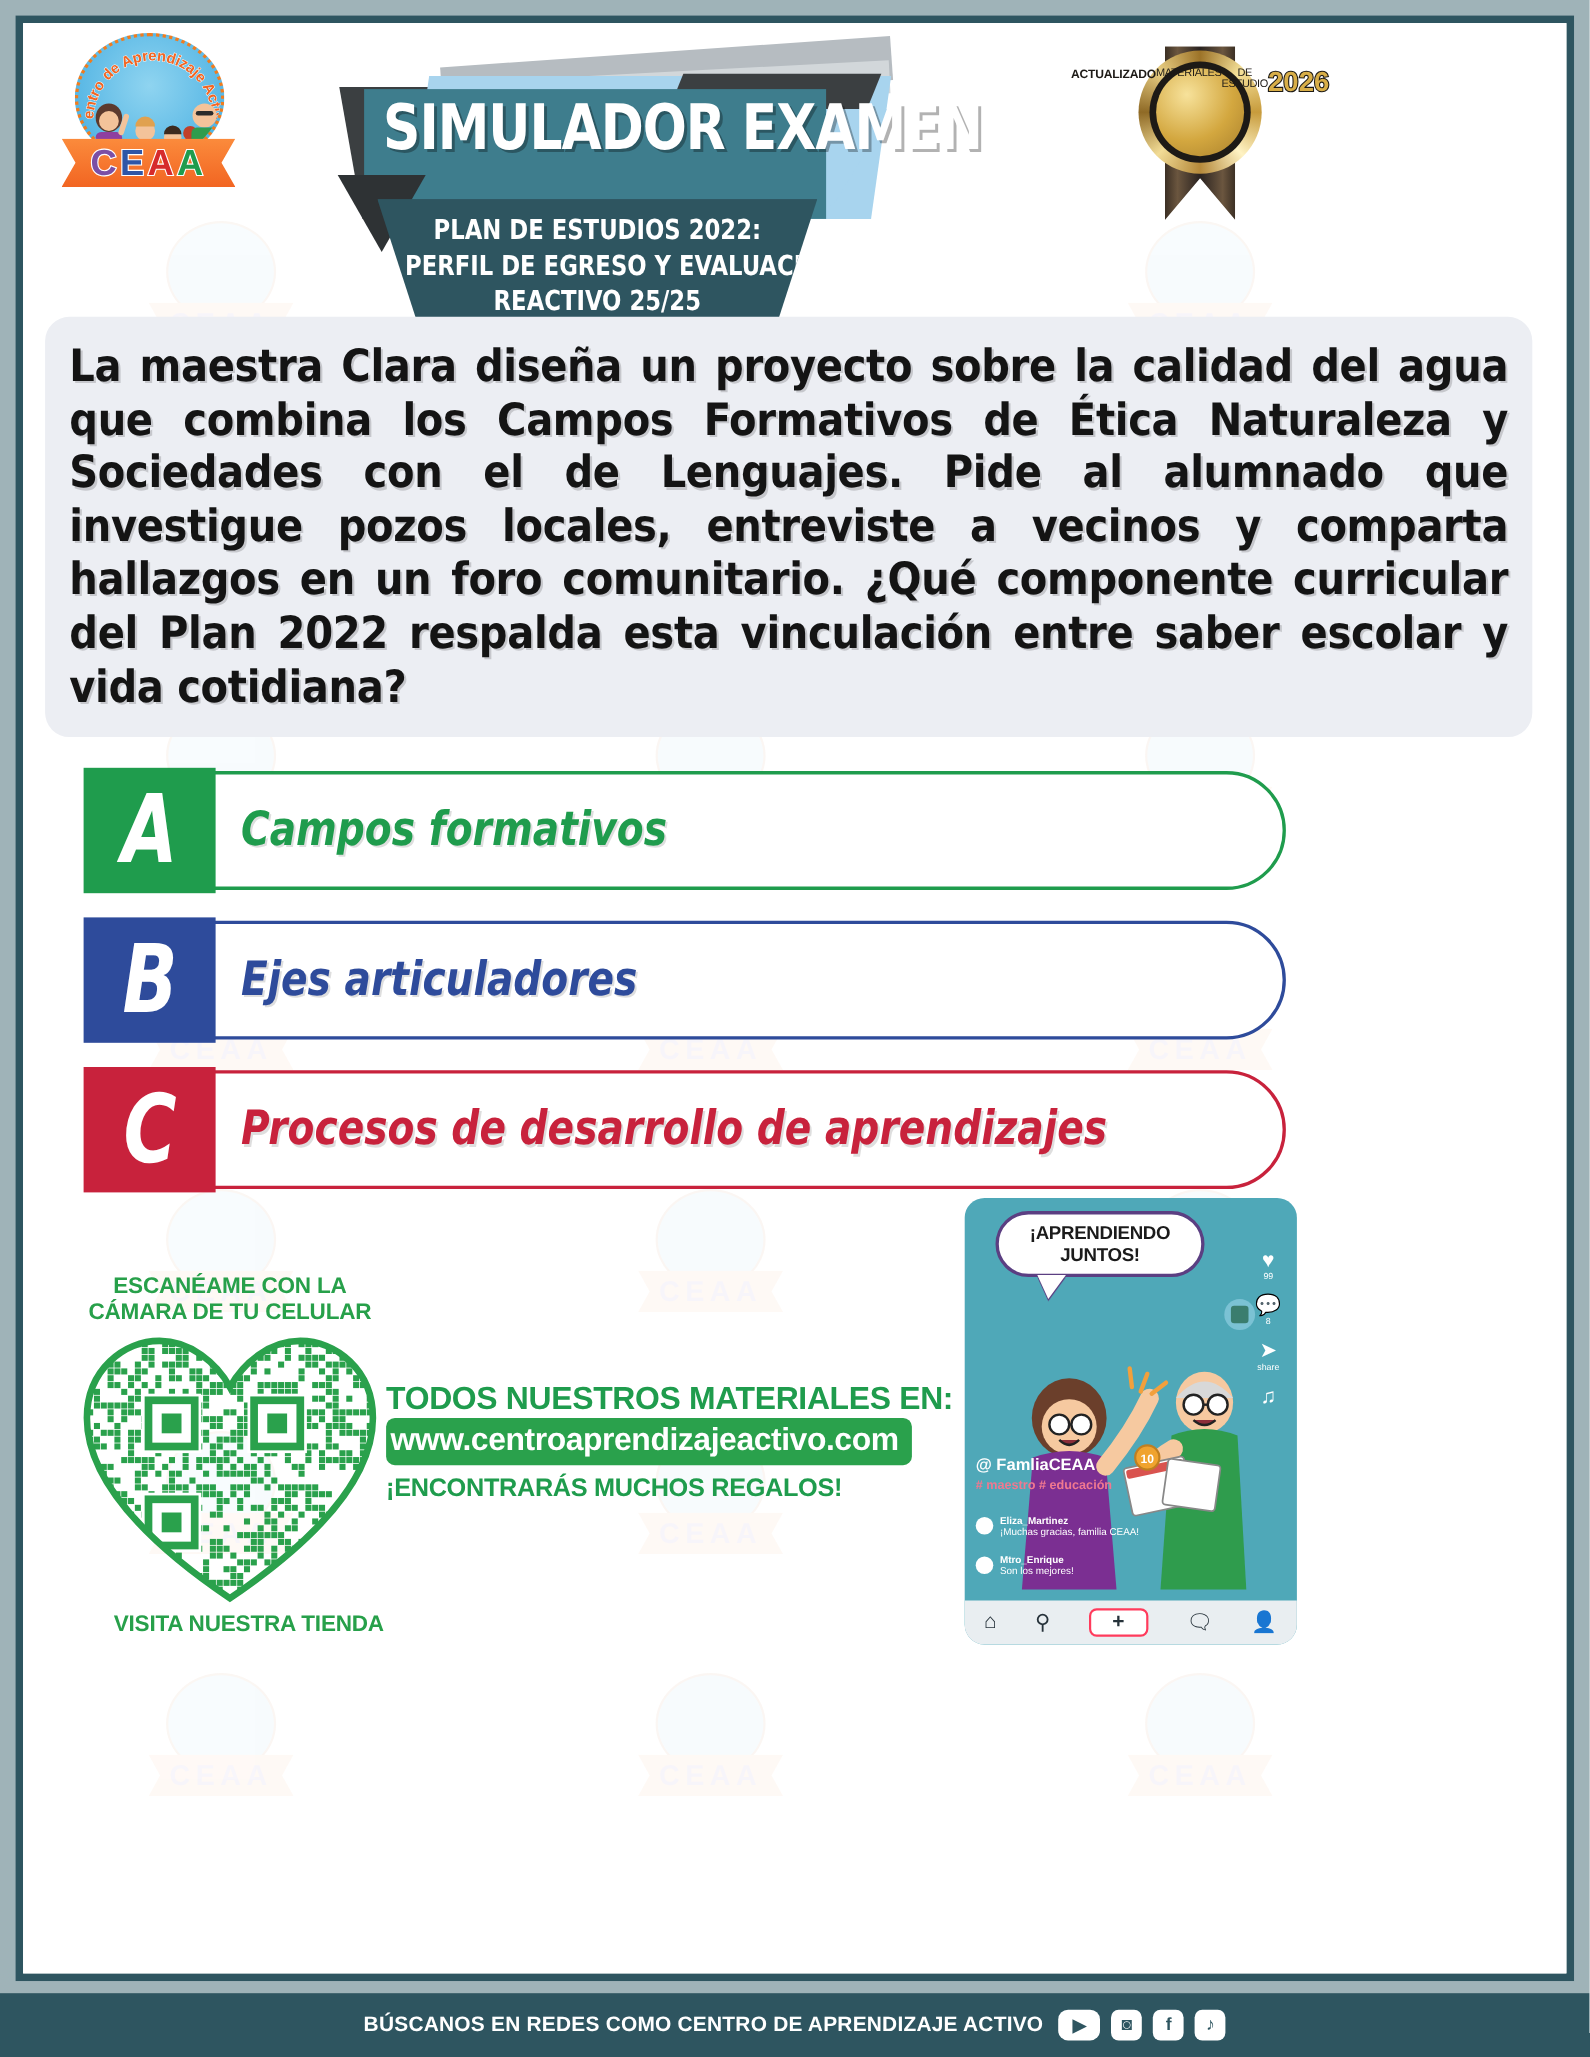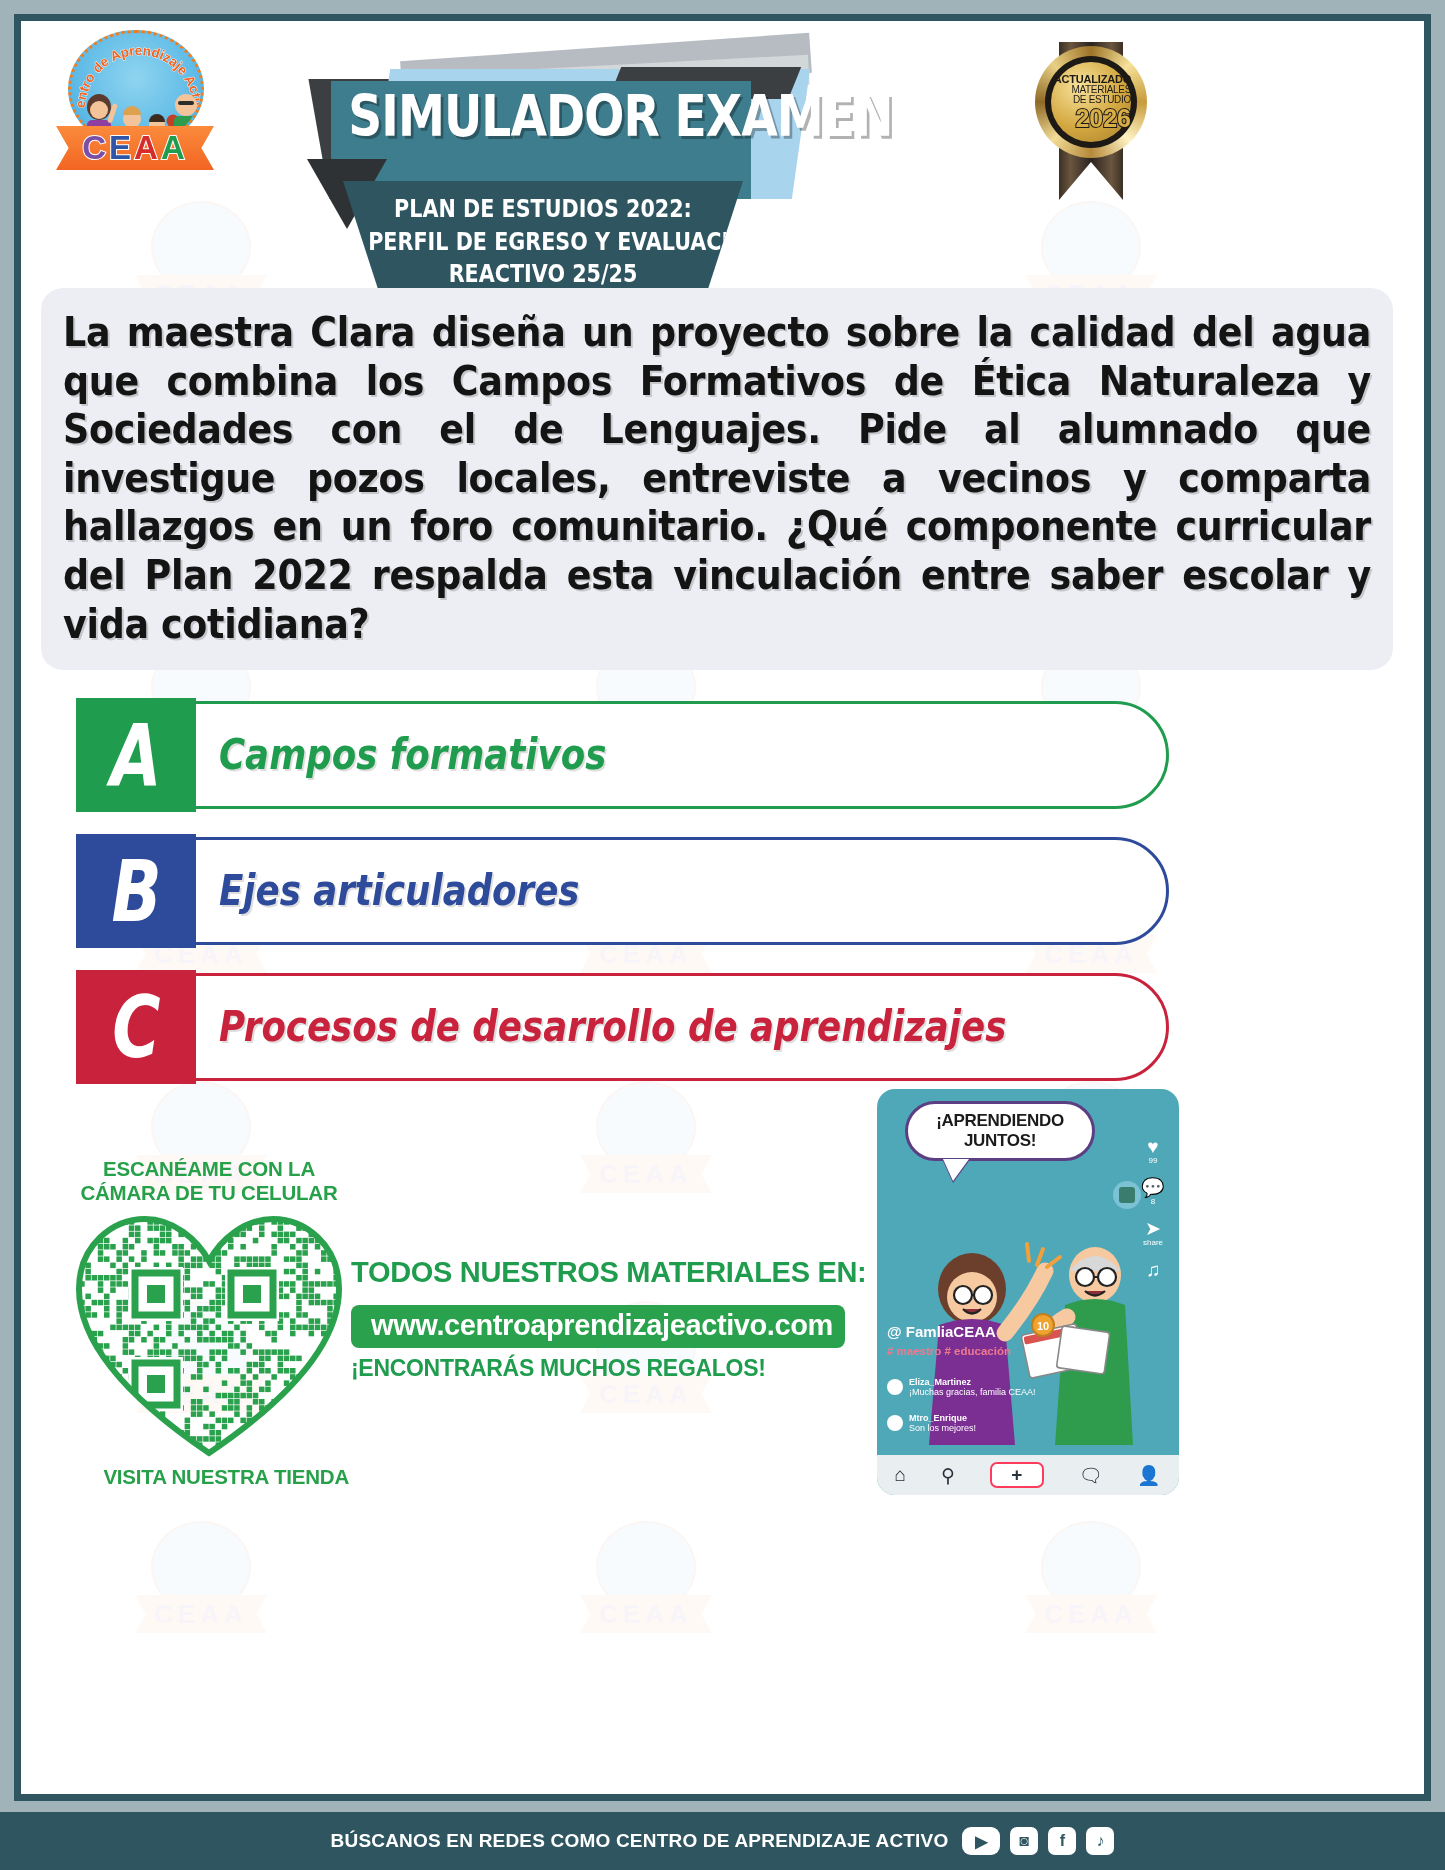--- a/index.html
+++ b/index.html
@@ -148,21 +148,21 @@
     display: flex; align-items: center; justify-content: center;
   }
   #badge .bg-inner {
     width: 92px; height: 92px; border-radius: 50%;
     background: #1d1a16;
     display: flex; align-items: center; justify-content: center;
   }
   #badge .bg-face {
     width: 80px; height: 80px; border-radius: 50%;
     background: radial-gradient(circle at 35% 30%, #f7e29b 0%, #d3a73f 55%, #a87f2c 100%);
-    display: flex; flex-direction: column; align-items: flex-end; justify-content: center;
+    display: flex; flex-direction: row; align-items: flex-start; justify-content: center;
     text-align: center;
   }
   #badge .b1 { font-size: 11px; font-weight: bold; color: #1d1a16; letter-spacing: -0.2px; }
   #badge .b2 { font-size: 10px; font-weight: normal; color: #1d1a16; line-height: 1.02; letter-spacing: -0.3px; }
   #badge .b3 {
     font-size: 25px; font-weight: bold; line-height: 1; margin-top: 1px;
     color: #d8ae48; -webkit-text-stroke: 2px #1d1a16; paint-order: stroke fill;
   }
 
   
@@ -238,23 +238,23 @@
     font-size: 20.5px; margin-top: 6px; letter-spacing: -0.2px;
   }
 
   
   #promo { position: absolute; left: 330px; top: 1235px; width: 540px; z-index: 3; }
   #promo-line1 {
     color: #1f9c4d; font-weight: bold; font-size: 29px; letter-spacing: -0.3px;
     white-space: nowrap;
   }
   #promo-url {
-    display: inline-block; margin-top: 16px;
+    display: inline-block; margin-top: 0;
     background: #2aa14c; color: #ffffff; font-weight: bold;
-    font-size: 29px; padding: 4px 12px 6px 20px; border-radius: 8px;
+    font-size: 29px; padding: 4px 12px 6px 4px; border-radius: 8px;
     letter-spacing: -0.4px; white-space: nowrap;
   }
   #promo-line3 {
     color: #1f9c4d; font-weight: bold; font-size: 23px; margin-top: 7px;
     letter-spacing: -0.3px; white-space: nowrap;
   }
 
   
   #phone {
     position: absolute; left: 856px; top: 1068px;

